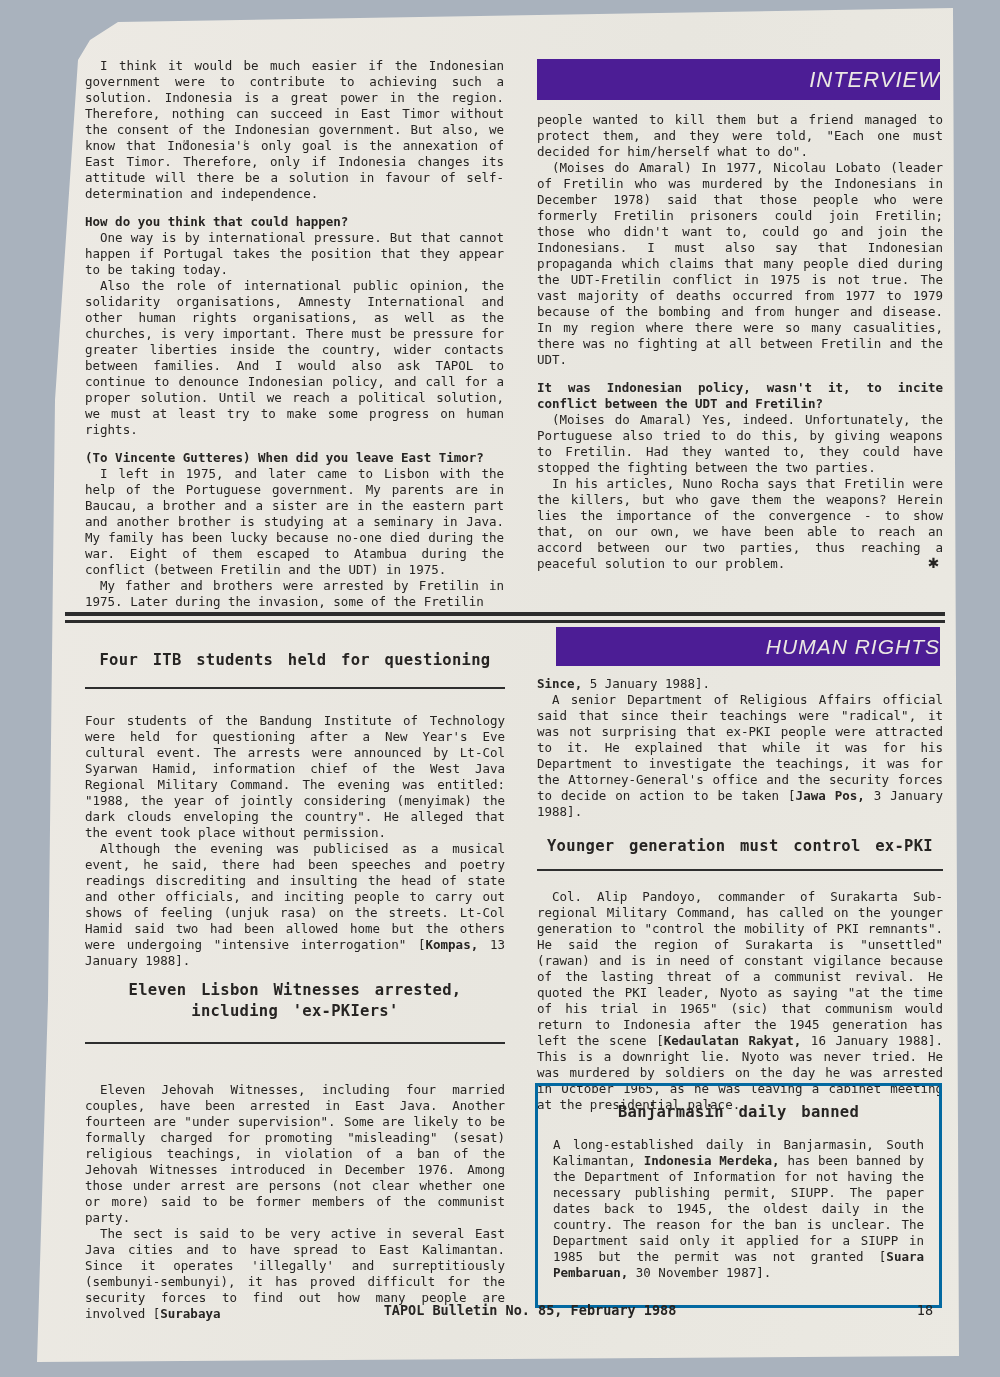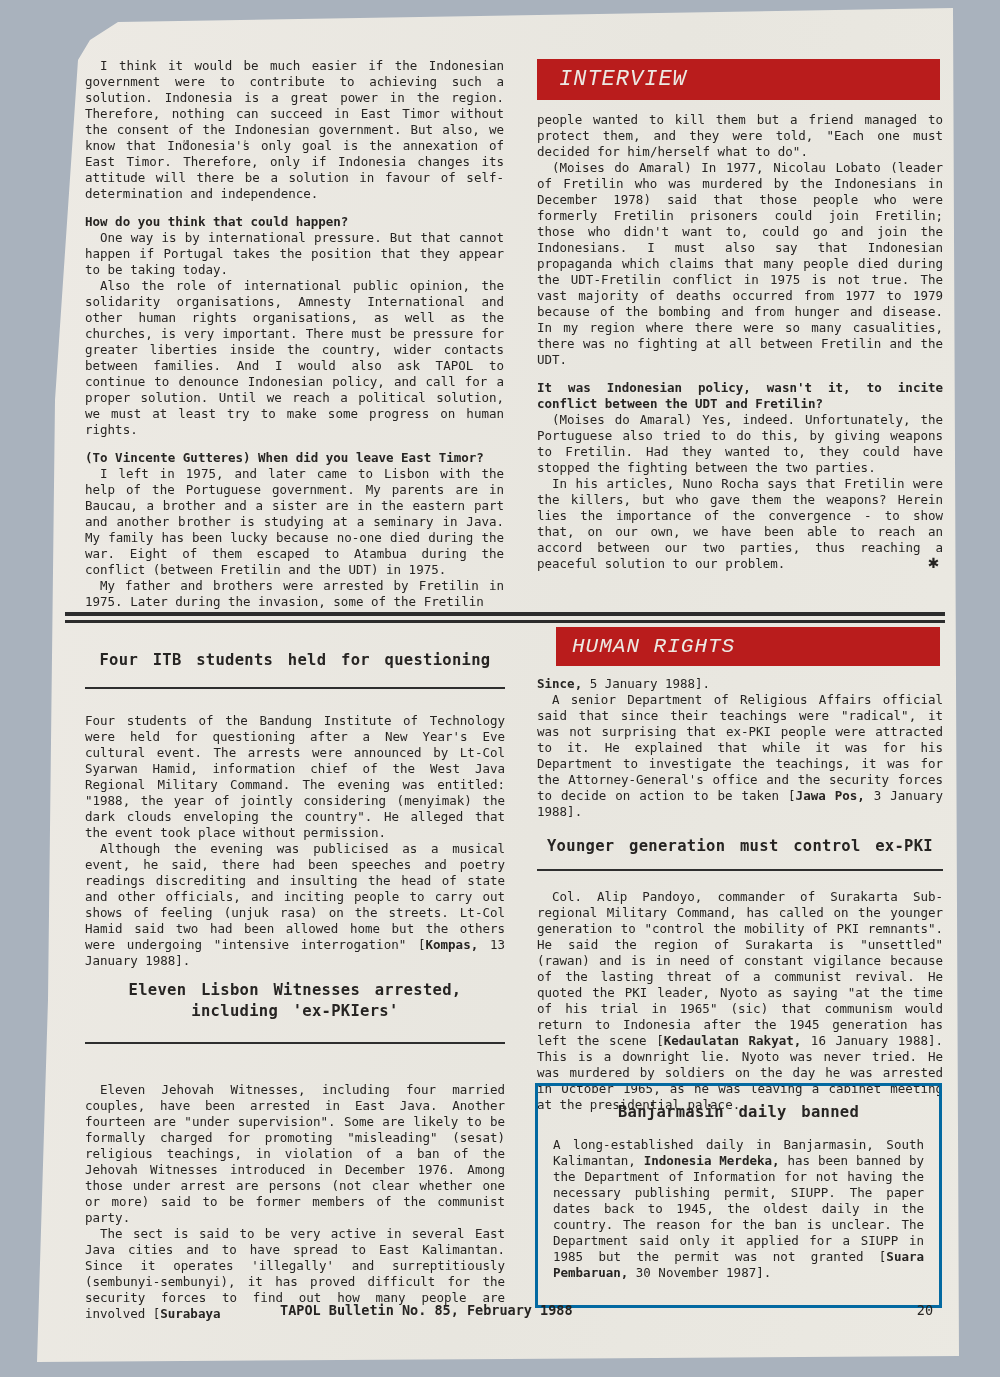--- a/index.html
+++ b/index.html
@@ -12,23 +12,23 @@
     position:absolute; left:25px; top:4px; width:958px; height:1362px;
     background:linear-gradient(100deg,#edeae4 0%, #e8e6df 55%, #ebe9e2 100%);
     clip-path:polygon(93px 18px, 928px 4px, 934px 1352px, 12px 1358px, 23px 996px, 30px 396px, 53px 56px, 65px 36px);
   }
   .textcol { position:absolute; font-size:12.5px; line-height:16px; text-align:justify; }
   .textcol p { margin:0; }
   p.ind { text-indent:15px; }
   p.qhead { margin-top:12px; }
   b { font-weight:bold; }
   .banner {
-    position:absolute; background:#b91c1c; color:#ece9e3;
-    font-family:Liberation Mono, monospace; font-style:italic;
-    display:flex; align-items:center; letter-spacing:1px;
+    position:absolute; background:#4c1d95; color:#ece9e3;
+    font-family:Liberation Sans, sans-serif; font-style:italic;
+    display:flex; align-items:center; letter-spacing:1px;justify-content:flex-end;
   }
   #interview-banner { left:537px; top:59px; width:403px; height:41px; font-size:22px; padding-left:22px; box-sizing:border-box; }
   #hr-banner { left:556px; top:627px; width:384px; height:39px; font-size:21px; padding-left:16px; box-sizing:border-box; }
   .divider {
     position:absolute; left:65px; top:612px; width:880px; height:11px;
     border-top:4px solid #2c2c2c; border-bottom:3px solid #2c2c2c; box-sizing:border-box;
   }
   .article-title {
     font-weight:bold; font-size:15.5px; text-align:center;
     word-spacing:5px; letter-spacing:0.3px; line-height:21px; margin:0;
@@ -48,21 +48,21 @@
   #hr-flow { left:537px; top:676px; width:406px; }
   #hr-flow .article-title { margin-top:16px; }
   #hr-flow .rule { margin-top:12px; }
   #hr-flow .paras2 { margin-top:18px; }
   #banjarmasin-box {
     position:absolute; left:535px; top:1083px; width:407px; box-sizing:border-box;
     border:3px solid #0369a1; padding:12px 15px 24px;
   }
   #banjarmasin-box .article-title { margin:4px 0 14px; }
   #footer-bulletin {
-    position:absolute; left:280px; top:1302px; width:500px; 
+    position:absolute; left:280px; top:1302px; width:500px; text-align:center;
     font-weight:bold; font-size:13.5px;
   }
   #footer-page { position:absolute; left:905px; top:1302px; width:40px; font-size:13.5px; text-align:center; }
   #stray-marks { position:absolute; left:182px; top:138px; font-size:11px; color:#8a887f; white-space:pre; }
 </style>
 </head>
 <body>
 
 <div id="page">
   <div class="paper"></div>
@@ -136,14 +136,14 @@
   </section>
 
   <section id="banjarmasin-box" class="textcol">
     <h2 class="article-title">Banjarmasin daily banned</h2>
     <div class="paras">
         <p><span>A long-established daily in Banjarmasin, South Kalimantan, </span><b>Indonesia Merdeka,</b><span> has been banned by the Department of Information for not having the necessary publishing permit, SIUPP. The paper dates back to 1945, the oldest daily in the country. The reason for the ban is unclear. The Department said only it applied for a SIUPP in 1985 but the permit was not granted [</span><b>Suara Pembaruan,</b><span> 30 November 1987].</span></p>
       </div>
   </section>
 
   <div id="footer-bulletin">TAPOL Bulletin No. 85, February 1988</div>
-  <div id="footer-page">20</div>
+  <div id="footer-page">18</div>
 </div>
 
 </body></html>

